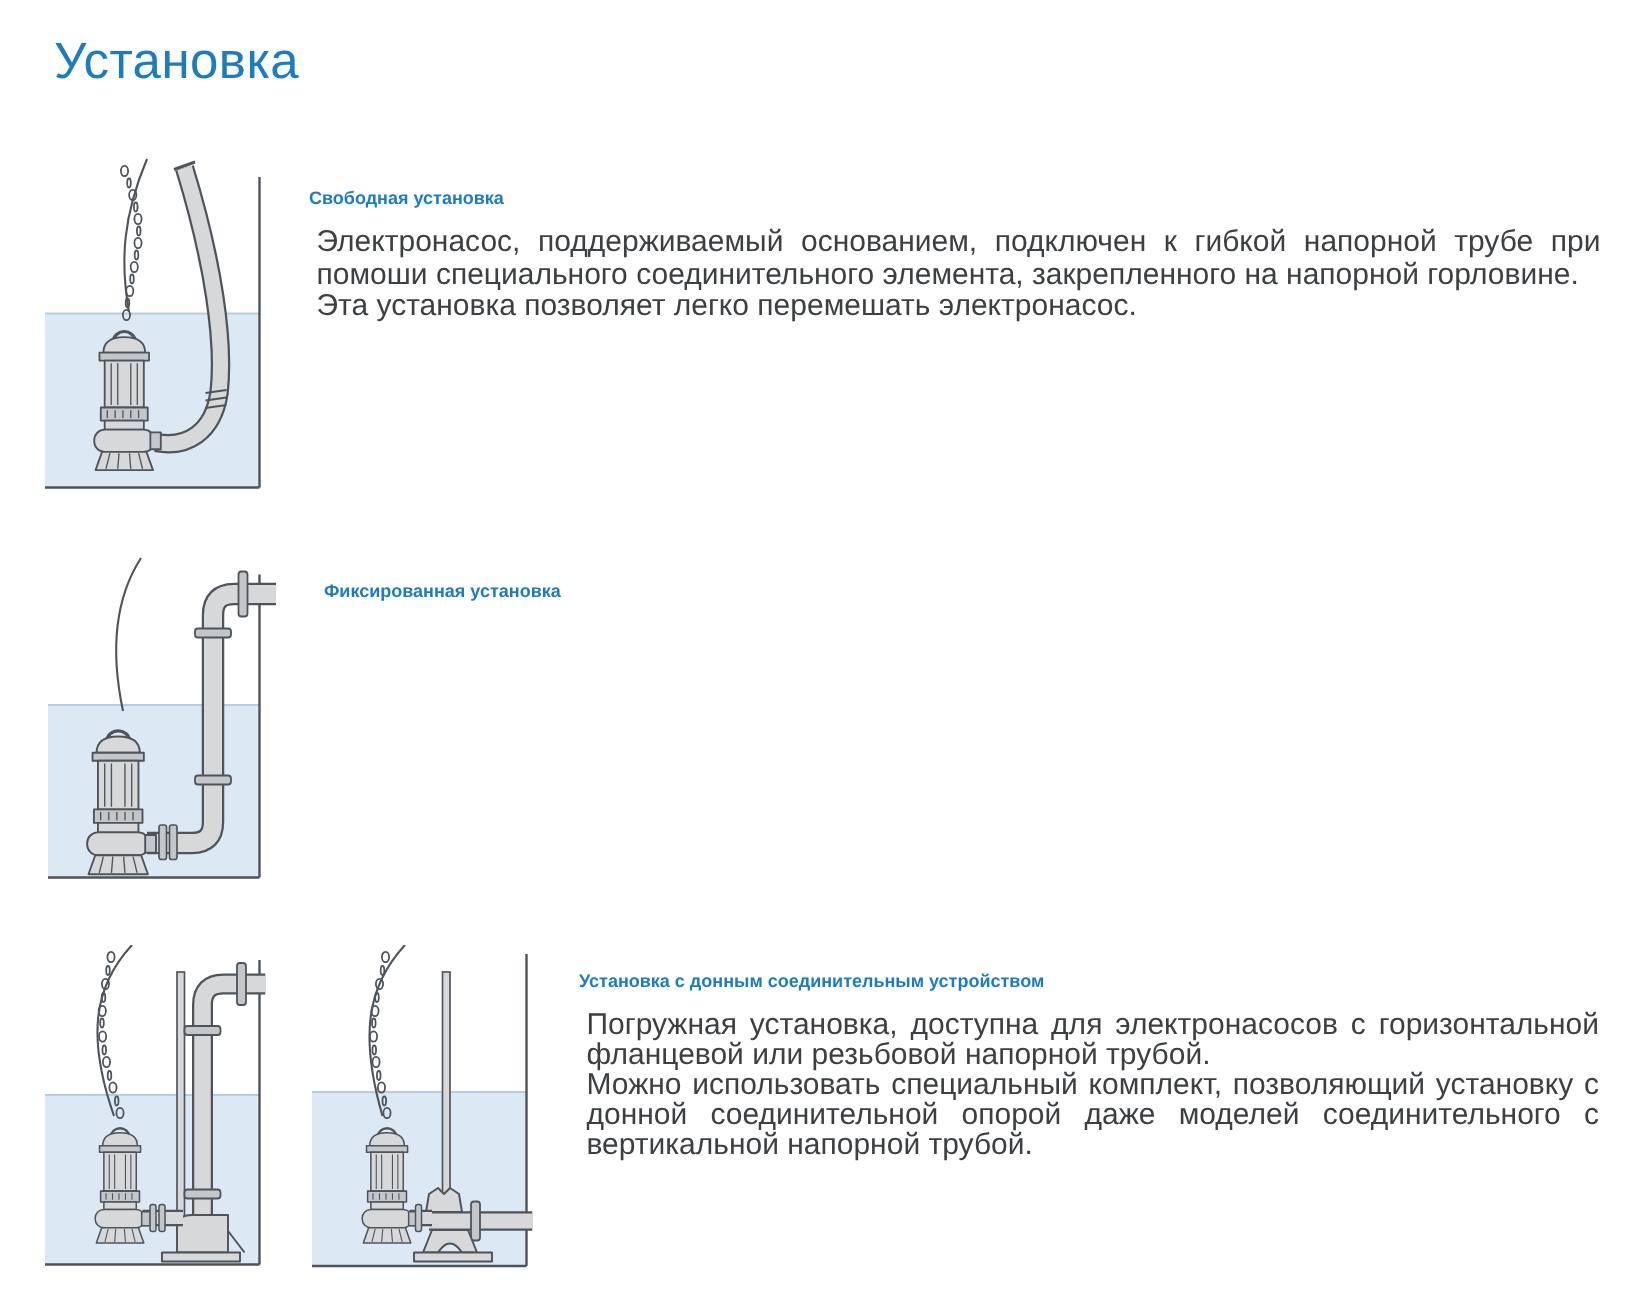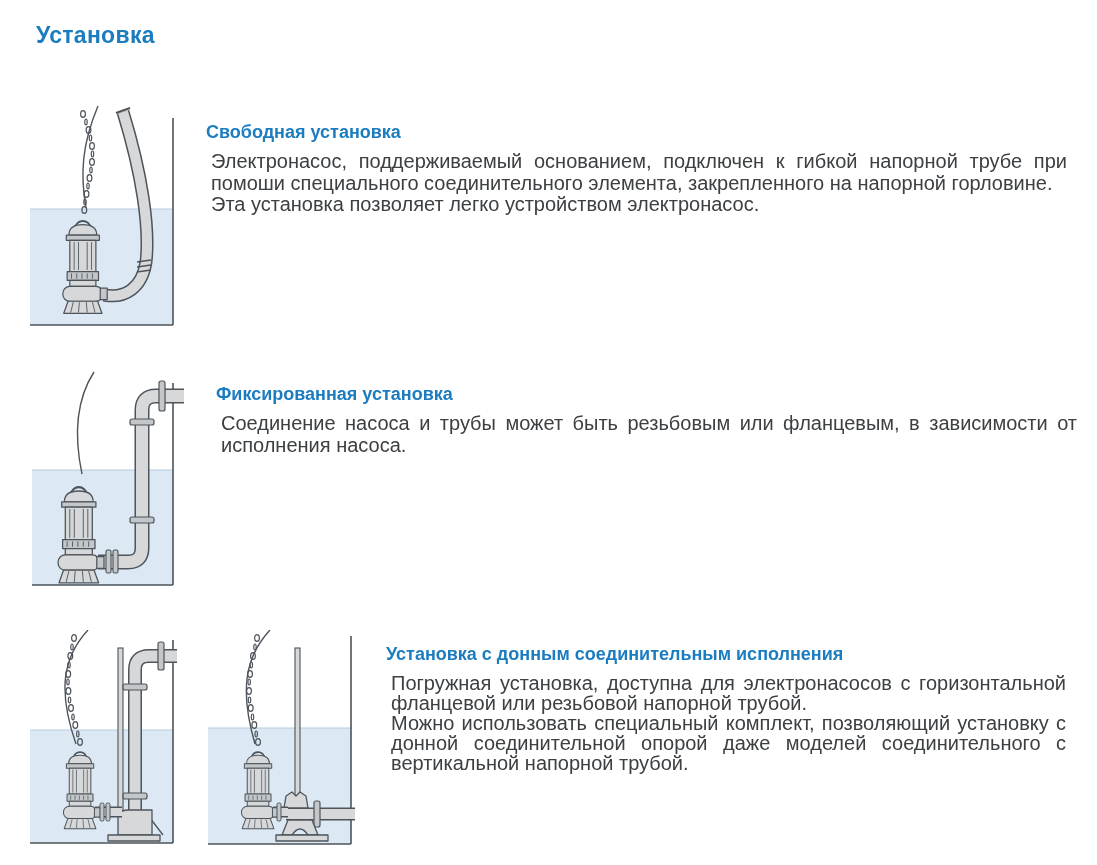--- a/index.html
+++ b/index.html
@@ -8,28 +8,28 @@
     --background:#ffffff;
   }
   html,body{margin:0;padding:0;}
   body{
     width:1097px;height:865px;position:relative;overflow:hidden;
     background:var(--background);
     font-family:"Liberation Sans", sans-serif;
   }
   .page-title{
     position:absolute;left:36px;top:22px;margin:0;
-    font-size:23px;font-weight:bold;color:var(--heading-blue);
+    font-size:34px;font-weight:normal;color:var(--heading-blue);
     letter-spacing:.3px;
   }
   .illus{position:absolute;margin:0;}
   .illus svg{display:block;}
   .text-block{position:absolute;color:var(--body-text);}
   .section-heading{
-    margin:0 0 9px 0;font-size:18px;line-height:20px;
+    margin:0 0 9px 0;font-size:12px;line-height:20px;
     font-weight:bold;color:var(--heading-blue);
   }
   .text-block p{
     margin:0;padding-left:5px;text-align:justify;
     font-size:20px;line-height:21.5px;
   }
   #text-3 p{line-height:20px;}
   #illus-1{left:30px;top:104px;}
   #text-1{left:206px;top:122px;width:861px;}
   #illus-2{left:32px;top:370px;}
@@ -91,21 +91,21 @@
       <ellipse cx="54.3" cy="106" rx="2.4" ry="3.4"></ellipse>
     </g>
 
     <path d="M68,2 C52,40 50,70 56,104" fill="none" stroke="#4e545a" stroke-width="1.4"></path>
   </svg>
 </figure>
 
 <section class="text-block" id="text-1">
   <h2 class="section-heading">Свободная установка</h2>
   <p>Электронасос, поддерживаемый основанием, подключен к гибкой напорной трубе при помоши специального соединительного элемента, закрепленного на напорной горловине.</p>
-  <p>Эта установка позволяет легко устройством электронасос.</p>
+  <p>Эта установка позволяет легко перемешать электронасос.</p>
 </section>
 
 <figure class="illus" id="illus-2">
   <svg width="152" height="226" viewBox="0 0 152 226">
     <rect x="0" y="100" width="141" height="115" fill="#dce9f4"></rect>
     <path d="M0,100 H141" stroke="#b6cde2" stroke-width="1.2" fill="none"></path>
     <path d="M141,13 V215 M0,215 H141" stroke="#4e545a" stroke-width="1.6" fill="none"></path>
 
     <path d="M66,192 L96,192 Q110,192 110,178 L110,40 Q110,26 124,26 L152,26" fill="none" stroke="#4e545a" stroke-width="15"></path>
     <path d="M66,192 L96,192 Q110,192 110,178 L110,40 Q110,26 124,26 L152,26" fill="none" stroke="#d6d8da" stroke-width="12"></path>
@@ -117,21 +117,20 @@
     <use href="#pump-sym" xlink:href="#pump-sym" transform="translate(18,112) scale(0.9)"></use>
     <rect x="74" y="180" width="5" height="23" rx="1.5" fill="#c3c7ca" stroke="#4e545a" stroke-width="1.1"></rect>
     <rect x="81" y="180" width="5" height="23" rx="1.5" fill="#c3c7ca" stroke="#4e545a" stroke-width="1.1"></rect>
 
     <path d="M62,2 C44,30 42,66 50,104" fill="none" stroke="#4e545a" stroke-width="1.4"></path>
   </svg>
 </figure>
 
 <section class="text-block" id="text-2">
   <h2 class="section-heading">Фиксированная установка</h2>
-  <p>Соединение насоса и трубы может быть резьбовым или фланцевым, в зависимости от исполнения насоса.</p>
 </section>
 
 <figure class="illus" id="illus-3a">
   <svg width="147" height="226" viewBox="0 0 147 226">
     <rect x="0" y="100" width="143" height="113" fill="#dce9f4"></rect>
     <path d="M0,100 H143" stroke="#b6cde2" stroke-width="1.2" fill="none"></path>
     <path d="M143,10 V213 M0,213 H143" stroke="#4e545a" stroke-width="1.6" fill="none"></path>
 
     <rect x="88" y="18" width="5" height="164" fill="#d6d8da" stroke="#4e545a" stroke-width="1.1"></rect>
 
@@ -213,16 +212,16 @@
       <ellipse cx="46.3" cy="95" rx="2.4" ry="3.4"></ellipse>
         <ellipse cx="48.2" cy="104" rx="1.2" ry="3"></ellipse>
       <ellipse cx="50" cy="112" rx="2.4" ry="3.4"></ellipse>
     </g>
 
     <path d="M62,0 C36,28 32,62 47,114" fill="none" stroke="#4e545a" stroke-width="1.4"></path>
   </svg>
 </figure>
 
 <section class="text-block" id="text-3">
-  <h2 class="section-heading">Установка с донным соединительным исполнения</h2>
+  <h2 class="section-heading">Установка с донным соединительным устройством</h2>
   <p>Погружная установка, доступна для электронасосов с горизонтальной фланцевой или резьбовой напорной трубой.</p>
   <p>Можно использовать специальный комплект, позволяющий установку с донной соединительной опорой даже моделей соединительного с вертикальной напорной трубой.</p>
 </section>
 
 </body></html>

